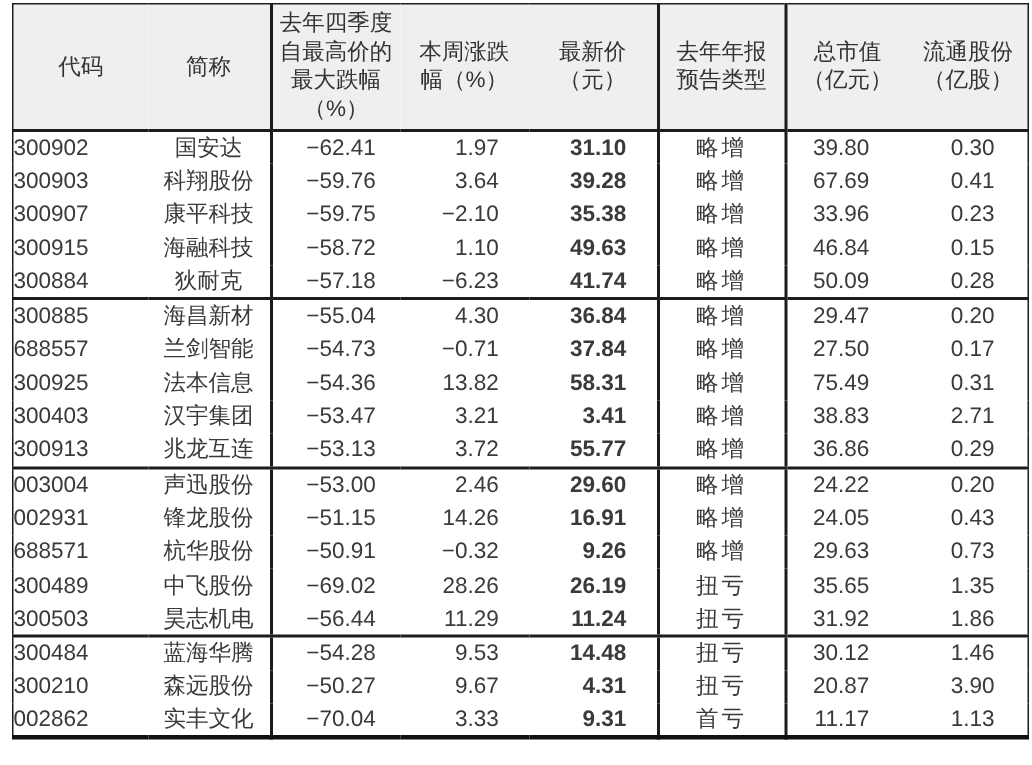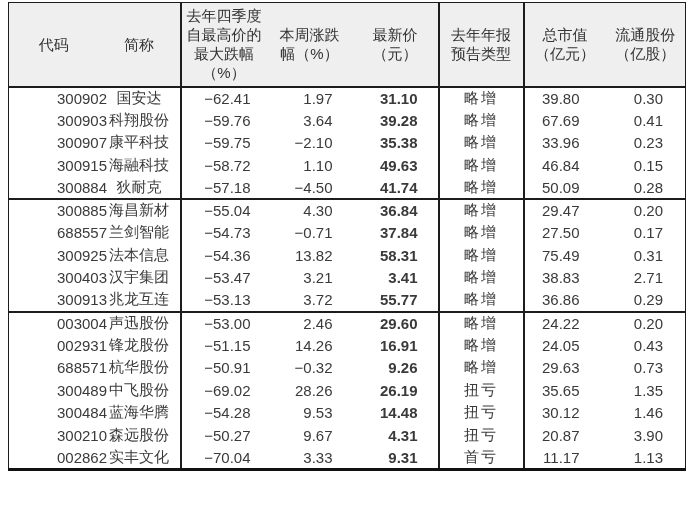--- a/index.html
+++ b/index.html
@@ -45,21 +45,21 @@
     padding: 0;
     white-space: nowrap;
     color: #3a3a3a;
   }
   tbody tr.group-end td { border-bottom: 2px solid #1c1c1c; }
 
   
   .vsep { border-left: 2px solid #1c1c1c; }
 
   
-  .col-code         { text-align: left; padding-left: 48px; }
+  .col-code         { text-align: left; }
   .col-name         { text-align: center; }
   .col-max_drawdown { text-align: right; padding-right: 16px; }
   .col-week_change  { text-align: right; padding-right: 20px; }
   .col-latest_price { text-align: right; padding-right: 20px; font-weight: bold; }
   .col-forecast     { text-align: center; letter-spacing: 2px; }
   .col-market_cap   { text-align: right; padding-right: 26px; }
   .col-float_shares { text-align: right; padding-right: 22px; }
 </style>
 </head>
 <body>
@@ -150,21 +150,21 @@
           <td class="col-week_change">1.10</td>
           <td class="col-latest_price">49.63</td>
           <td class="col-forecast vsep">略增</td>
           <td class="col-market_cap vsep">46.84</td>
           <td class="col-float_shares">0.15</td>
         </tr>
         <tr class="group-end">
           <td class="col-code">300884</td>
           <td class="col-name">狄耐克</td>
           <td class="col-max_drawdown vsep">−57.18</td>
-          <td class="col-week_change">−4.50</td>
+          <td class="col-week_change">−6.23</td>
           <td class="col-latest_price">41.74</td>
           <td class="col-forecast vsep">略增</td>
           <td class="col-market_cap vsep">50.09</td>
           <td class="col-float_shares">0.28</td>
         </tr>
         <tr>
           <td class="col-code">300885</td>
           <td class="col-name">海昌新材</td>
           <td class="col-max_drawdown vsep">−55.04</td>
           <td class="col-week_change">4.30</td>
@@ -246,20 +246,30 @@
         <tr>
           <td class="col-code">300489</td>
           <td class="col-name">中飞股份</td>
           <td class="col-max_drawdown vsep">−69.02</td>
           <td class="col-week_change">28.26</td>
           <td class="col-latest_price">26.19</td>
           <td class="col-forecast vsep">扭亏</td>
           <td class="col-market_cap vsep">35.65</td>
           <td class="col-float_shares">1.35</td>
         </tr>
+        <tr class="group-end">
+          <td class="col-code">300503</td>
+          <td class="col-name">昊志机电</td>
+          <td class="col-max_drawdown vsep">−56.44</td>
+          <td class="col-week_change">11.29</td>
+          <td class="col-latest_price">11.24</td>
+          <td class="col-forecast vsep">扭亏</td>
+          <td class="col-market_cap vsep">31.92</td>
+          <td class="col-float_shares">1.86</td>
+        </tr>
         <tr>
           <td class="col-code">300484</td>
           <td class="col-name">蓝海华腾</td>
           <td class="col-max_drawdown vsep">−54.28</td>
           <td class="col-week_change">9.53</td>
           <td class="col-latest_price">14.48</td>
           <td class="col-forecast vsep">扭亏</td>
           <td class="col-market_cap vsep">30.12</td>
           <td class="col-float_shares">1.46</td>
         </tr>

